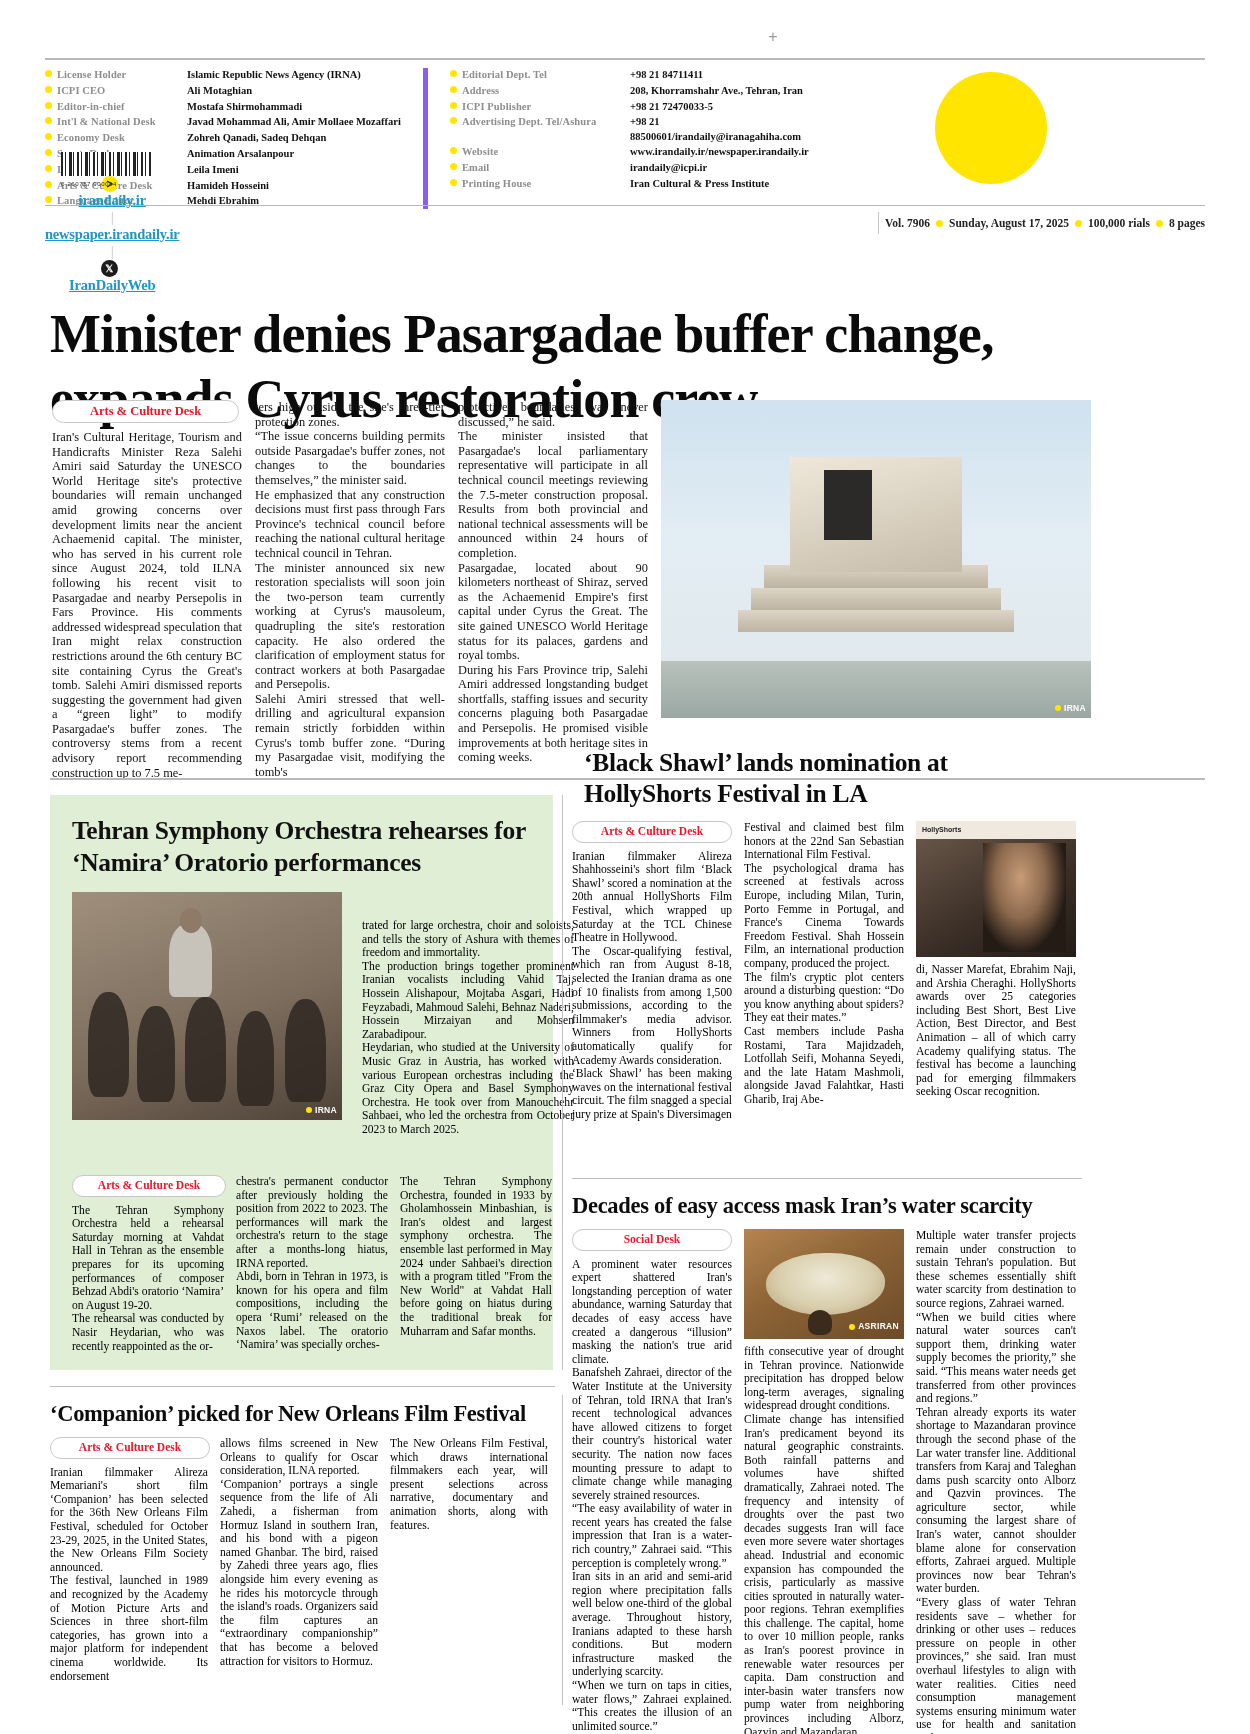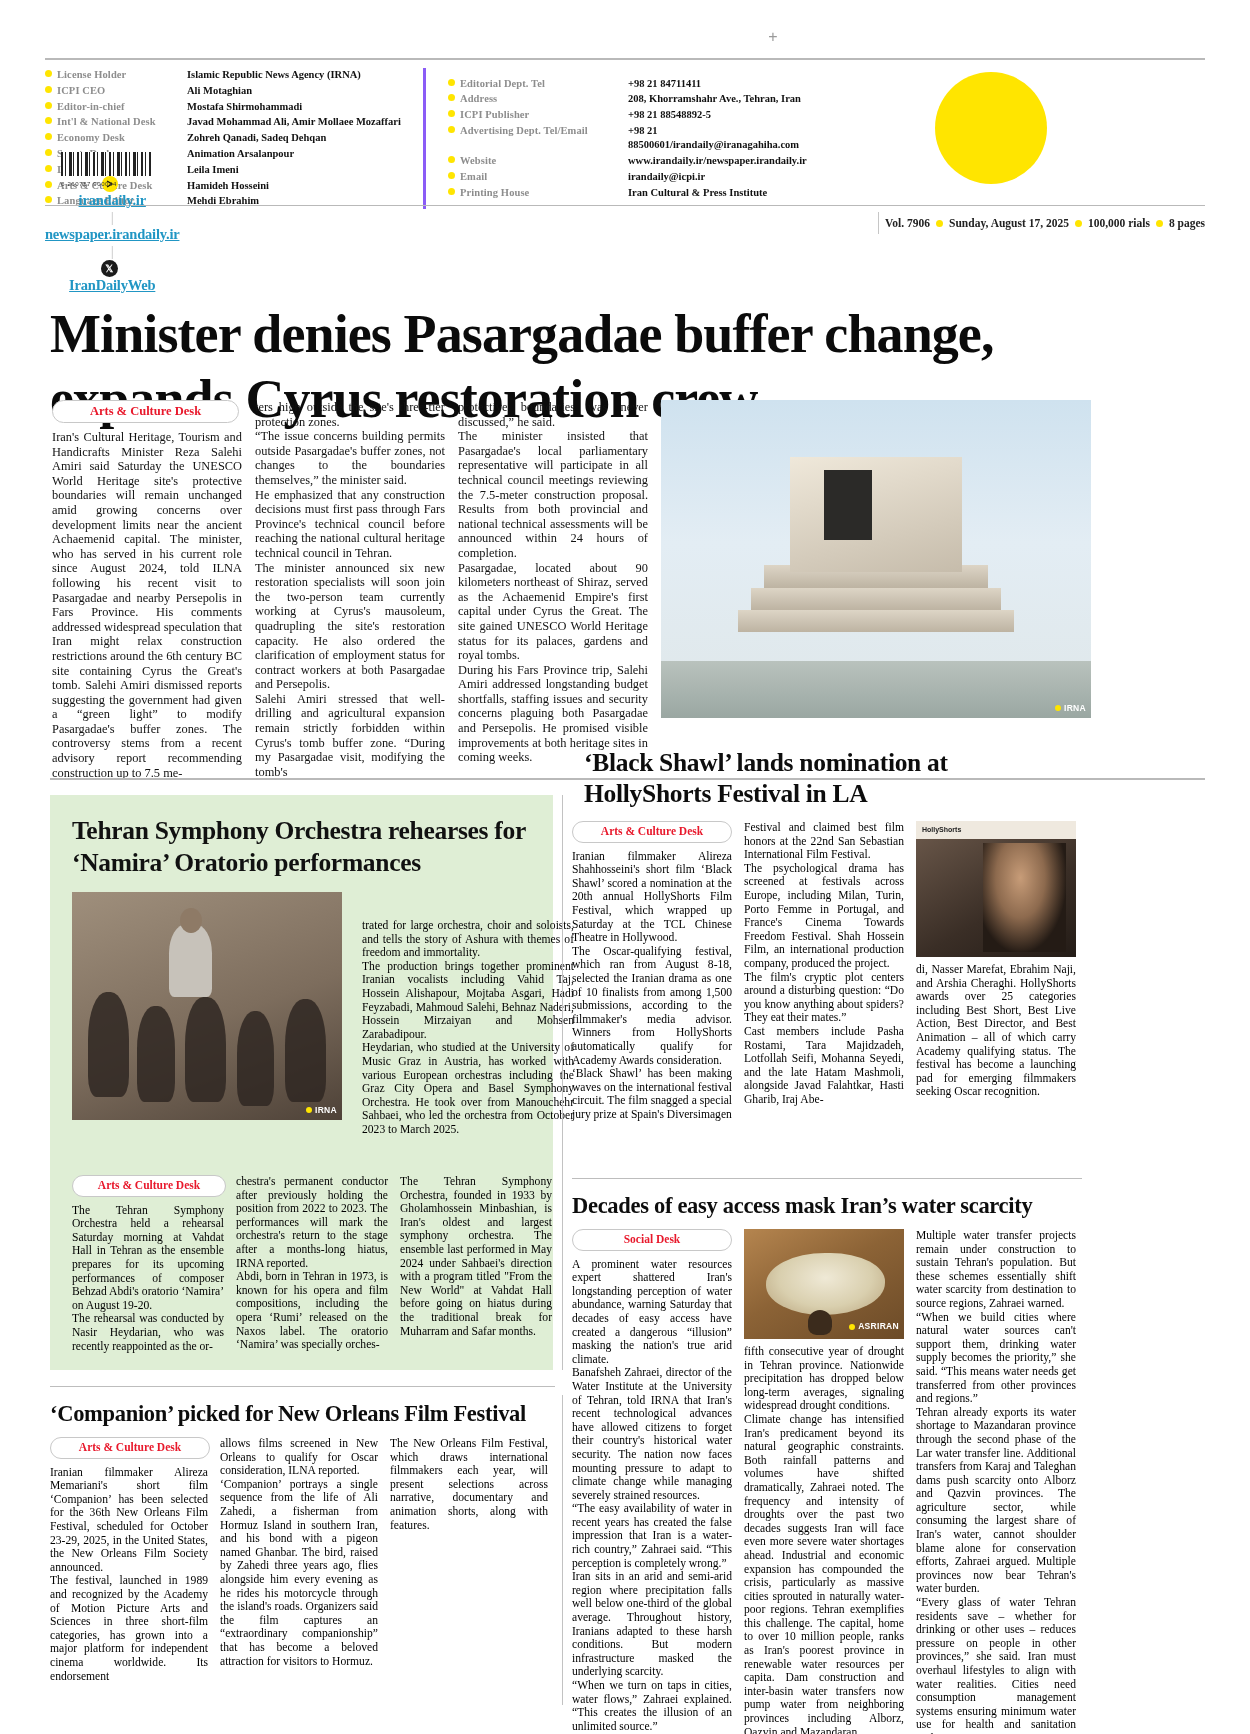--- a/index.html
+++ b/index.html
@@ -44,21 +44,21 @@
   .mast-cols {
     display: flex;
     padding-top: 8px;
   }
   .mast-col {
     display: flex;
     flex-direction: column;
     gap: 1.5px;
   }
   .mast-col.c1 { width: 370px; }
-  .mast-col.c2 { width: 360px; padding-left: 22px; border-left: 3px solid #8b5cf6; margin-left: 8px; justify-content: center;}
+  .mast-col.c2 { width: 360px; padding-left: 22px; border-left: 5px solid #8b5cf6; margin-left: 8px;}
   .mast-row {
     display: flex;
     align-items: baseline;
     font-size: 10.5px;
     line-height: 14.3px;
   }
   .bullet {
     width: 7px;
     height: 7px;
     border-radius: 50%;
@@ -461,25 +461,25 @@
             <span class="mast-value">+98 21 84711411</span>
           </div>
         <div class="mast-row">
             <span class="bullet"></span>
             <span class="mast-label">Address</span>
             <span class="mast-value">208, Khorramshahr Ave., Tehran, Iran</span>
           </div>
         <div class="mast-row">
             <span class="bullet"></span>
             <span class="mast-label">ICPI Publisher</span>
-            <span class="mast-value">+98 21 88548892-5</span>
-          </div>
-        <div class="mast-row">
-            <span class="bullet"></span>
-            <span class="mast-label">Advertising Dept. Tel/Email</span>
+            <span class="mast-value">+98 21 72470033-5</span>
+          </div>
+        <div class="mast-row">
+            <span class="bullet"></span>
+            <span class="mast-label">Advertising Dept. Tel/Ashura</span>
             <span class="mast-value">+98 21 88500601/irandaily@iranagahiha.com</span>
           </div>
         <div class="mast-row">
             <span class="bullet"></span>
             <span class="mast-label">Website</span>
             <span class="mast-value">www.irandaily.ir/newspaper.irandaily.ir</span>
           </div>
         <div class="mast-row">
             <span class="bullet"></span>
             <span class="mast-label">Email</span>

